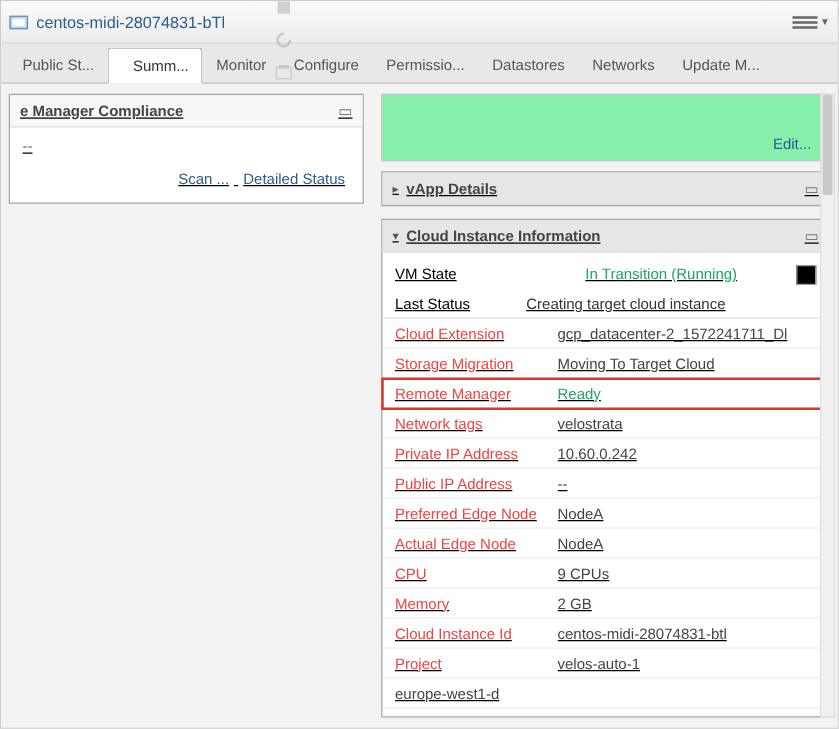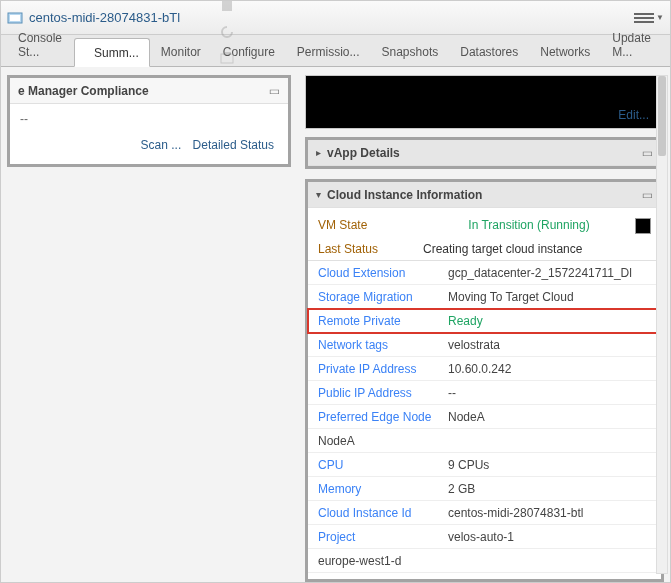--- a/index.html
+++ b/index.html
@@ -17,43 +17,43 @@
 .menu-btn div { height:2px; background:#666; }
 
 .tabbar { display: flex; align-items: flex-end; height: 32px; background: #e8e8e8; border-bottom: 1px solid #b8b8b8; padding: 0 6px; }
 .tab { padding: 7px 10px 6px; color: #555; cursor: pointer; border: 1px solid transparent; }
 .tab.active { background: #fff; border: 1px solid #b8b8b8; border-bottom: 1px solid #fff; border-radius: 3px 3px 0 0; position: relative; top: 1px; font-weight: normal; color: #333; padding-left: 19px; }
 
 .content { display: flex; height: calc(100% - 66px); background: #f3f3f3; }
 .left { width: 296px; padding: 8px 6px; }
 .right { flex: 1; padding: 8px 6px 8px 8px; overflow: hidden; position: relative; }
 
-.panel { background: #fff; border: 3px solid #a3a3a3; margin-bottom: 10px; }
+.panel { background: #fff; border: 1px solid #a3a3a3; margin-bottom: 10px; text-decoration: underline; }
 .panel-head { display: flex; align-items: center; height: 26px; padding: 0 8px; background: #f7f7f7; border-bottom: 1px solid #e0e0e0; }
 .panel-head.dark { background: #e6e6e6; }
 .panel-head .caret { margin-right: 6px; font-size: 10px; color: #555; }
 .panel-head .title { font-weight: bold; color: #444; }
 .panel-head .collapse { margin-left: auto; color: #777; font-size: 12px; }
 .panel .body { padding: 8px 10px; }
 
 .compliance-body { min-height: 60px; }
 .compliance-val { color: #666; }
 .compliance-links { text-align: right; margin-top: 12px; }
 .link { color: #2b5c8a; cursor: pointer; padding: 0 4px; }
 
-.right-top { height: 54px; border: 1px solid #c8c8c8; background: #000000; display: flex; align-items: flex-end; justify-content: flex-end; padding: 6px 10px; margin-bottom: 8px; }
+.right-top { height: 54px; border: 1px solid #c8c8c8; background: #86efac; display: flex; align-items: flex-end; justify-content: flex-end; padding: 6px 10px; margin-bottom: 8px; }
 
 .row { display: flex; padding: 4px 10px; }
-.row .label { width: 105px; color: #a16207; }
+.row .label { width: 105px; color: #000000; }
 .row .value { flex: 1; color: #333; }
 .value.green { color: #1fa463; text-align: center; }
 
 .table { border-top: 1px solid #e0e0e0; }
 .trow { display: flex; height: 24px; align-items: center; border-bottom: 1px solid #eee; padding: 0 10px; }
-.trow .tlabel { width: 130px; color: #3b82f6; }
+.trow .tlabel { width: 130px; color: #ef4444; }
 .trow .tvalue { flex: 1; color: #444; overflow: hidden; white-space: nowrap; text-overflow: ellipsis; }
 .trow .tvalue.green { color: #1fa463; }
 .trow.highlight { outline: 2px solid #d9372b; outline-offset: -1px; }
 
 .black-square { width: 16px; height: 16px; background: #000; margin-left: auto; border:1px solid #999; }
 
 .scrollbar { position: absolute; right: 2px; top: 8px; bottom: 8px; width: 12px; background: #f0f0f0; border: 1px solid #ddd; }
 .scrollthumb { position: absolute; left: 1px; right: 1px; top: 0; height: 80px; background: #c8c8c8; border-radius: 2px; }
 </style>
 </head>
@@ -110,26 +110,25 @@
   <div class="spacer"></div>
   <div class="menu-btn">
       <div></div>
       <div></div>
       <div></div>
     </div>
   <span style="font-size:8px;color:#666;margin-left:2px">▼</span>
 </div>
 
 <div class="tabbar">
-  <div class="tab">Console St...</div>
+  <div class="tab">Public St...</div>
   <div class="tab active">Summ...</div>
   <div class="tab">Monitor</div>
   <div class="tab">Configure</div>
   <div class="tab">Permissio...</div>
-  <div class="tab">Snapshots</div>
   <div class="tab">Datastores</div>
   <div class="tab">Networks</div>
   <div class="tab">Update M...</div>
 </div>
 
 <div class="content">
   <div class="left">
     <div class="panel">
       <div class="panel-head">
         <span class="title">e Manager Compliance</span>
@@ -177,40 +176,41 @@
         <div class="table" id="cloud-rows">
             <div class="trow">
               <span class="tlabel">Cloud Extension</span>
               <span class="tvalue">gcp_datacenter-2_1572241711_Dl</span>
             </div>
             <div class="trow">
               <span class="tlabel">Storage Migration</span>
               <span class="tvalue">Moving To Target Cloud</span>
             </div>
             <div class="trow highlight">
-              <span class="tlabel">Remote Private</span>
+              <span class="tlabel">Remote Manager</span>
               <span class="tvalue green">Ready</span>
             </div>
             <div class="trow">
               <span class="tlabel">Network tags</span>
               <span class="tvalue">velostrata</span>
             </div>
             <div class="trow">
               <span class="tlabel">Private IP Address</span>
               <span class="tvalue">10.60.0.242</span>
             </div>
             <div class="trow">
               <span class="tlabel">Public IP Address</span>
               <span class="tvalue">--</span>
             </div>
             <div class="trow">
               <span class="tlabel">Preferred Edge Node</span>
               <span class="tvalue">NodeA</span>
             </div>
             <div class="trow">
+              <span class="tlabel">Actual Edge Node</span>
               <span class="tvalue">NodeA</span>
             </div>
             <div class="trow">
               <span class="tlabel">CPU</span>
               <span class="tvalue">9 CPUs</span>
             </div>
             <div class="trow">
               <span class="tlabel">Memory</span>
               <span class="tvalue">2 GB</span>
             </div>

